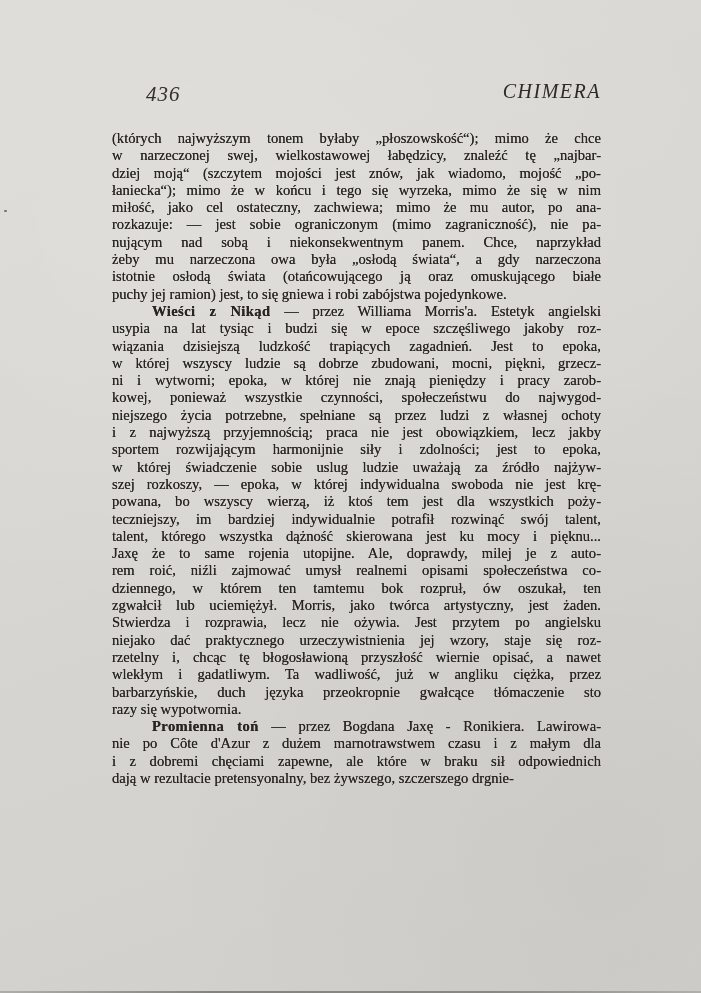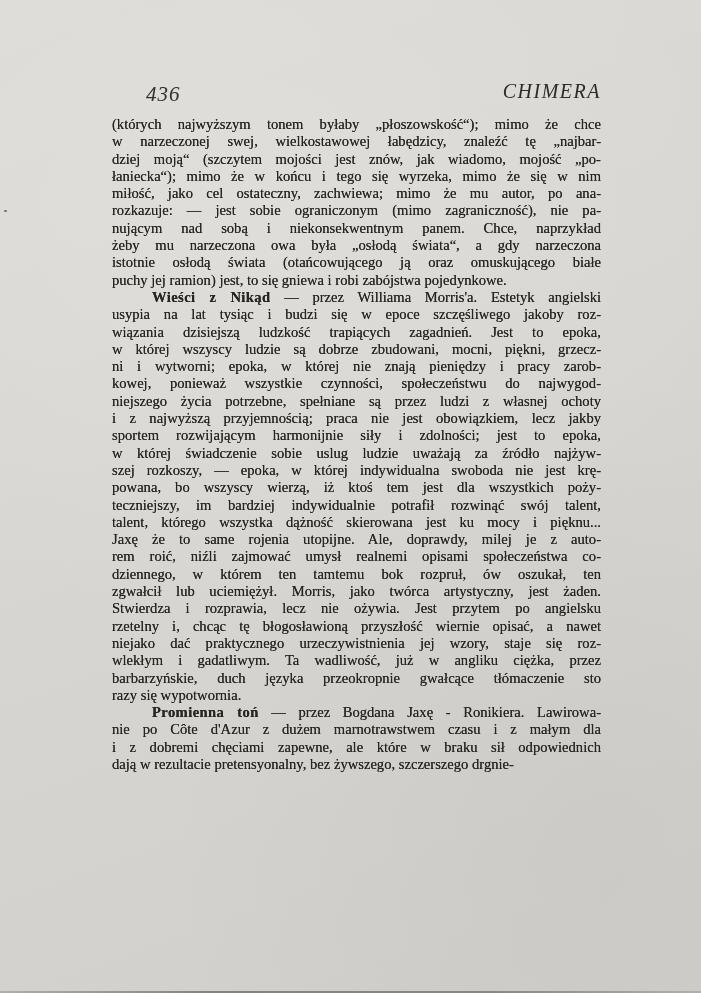--- a/index.html
+++ b/index.html
@@ -37,21 +37,21 @@
   }
   .journal-title {
     position: absolute; right: 0; top: 0;
     font-style: italic;
     font-size: 20px;
     letter-spacing: 1.5px;
     color: #2e2b25;
   }
   .text-block {
     position: absolute;
-    left: 112px; top: 116px;
+    left: 112px; top: 130px;
     width: 489px;
     font-size: 14.6px;
     text-shadow: 0 0 0.5px rgba(40,37,32,0.85);
   }
   .line {
     height: 17.3px;
     line-height: 17.3px;
     text-align: justify;
     text-align-last: justify;
     white-space: normal;
@@ -103,22 +103,22 @@
       <div class="line"><span class="seg-n">w której świadczenie sobie uslug ludzie uważają za źródło najżyw-</span></div>
       <div class="line"><span class="seg-n">szej rozkoszy, — epoka, w której indywidualna swoboda nie jest krę-</span></div>
       <div class="line"><span class="seg-n">powana, bo wszyscy wierzą, iż ktoś tem jest dla wszystkich poży-</span></div>
       <div class="line"><span class="seg-n">teczniejszy, im bardziej indywidualnie potrafił rozwinąć swój talent,</span></div>
       <div class="line"><span class="seg-n">talent, którego wszystka dążność skierowana jest ku mocy i pięknu...</span></div>
       <div class="line"><span class="seg-n">Jaxę że to same rojenia utopijne. Ale, doprawdy, milej je z auto-</span></div>
       <div class="line"><span class="seg-n">rem roić, niźli zajmować umysł realnemi opisami społeczeństwa co-</span></div>
       <div class="line"><span class="seg-n">dziennego, w którem ten tamtemu bok rozpruł, ów oszukał, ten</span></div>
       <div class="line"><span class="seg-n">zgwałcił lub uciemiężył. Morris, jako twórca artystyczny, jest żaden.</span></div>
       <div class="line"><span class="seg-n">Stwierdza i rozprawia, lecz nie ożywia. Jest przytem po angielsku</span></div>
+      <div class="line"><span class="seg-n">niejako dać praktycznego urzeczywistnienia jej wzory, staje się roz-</span></div>
       <div class="line"><span class="seg-n">rzetelny i, chcąc tę błogosławioną przyszłość wiernie opisać, a nawet</span></div>
-      <div class="line"><span class="seg-n">niejako dać praktycznego urzeczywistnienia jej wzory, staje się roz-</span></div>
       <div class="line"><span class="seg-n">wlekłym i gadatliwym. Ta wadliwość, już w angliku ciężka, przez</span></div>
       <div class="line"><span class="seg-n">barbarzyńskie, duch języka przeokropnie gwałcące tłómaczenie sto</span></div>
       <div class="line para-end"><span class="seg-n">razy się wypotwornia.</span></div>
       <div class="line indent"><span class="seg-b">Promienna toń</span><span class="seg-n"> — przez Bogdana Jaxę - Ronikiera. Lawirowa-</span></div>
       <div class="line"><span class="seg-n">nie po </span><span class="seg-it">Côte d'Azur</span><span class="seg-n"> z dużem marnotrawstwem czasu i z małym dla</span></div>
       <div class="line"><span class="seg-n">i z dobremi chęciami zapewne, ale które w braku sił odpowiednich</span></div>
       <div class="line para-end"><span class="seg-n">dają w rezultacie pretensyonalny, bez żywszego, szczerszego drgnie-</span></div>
     </div>
   <div class="scan-speck"></div>
   <div class="bottom-edge"></div>

